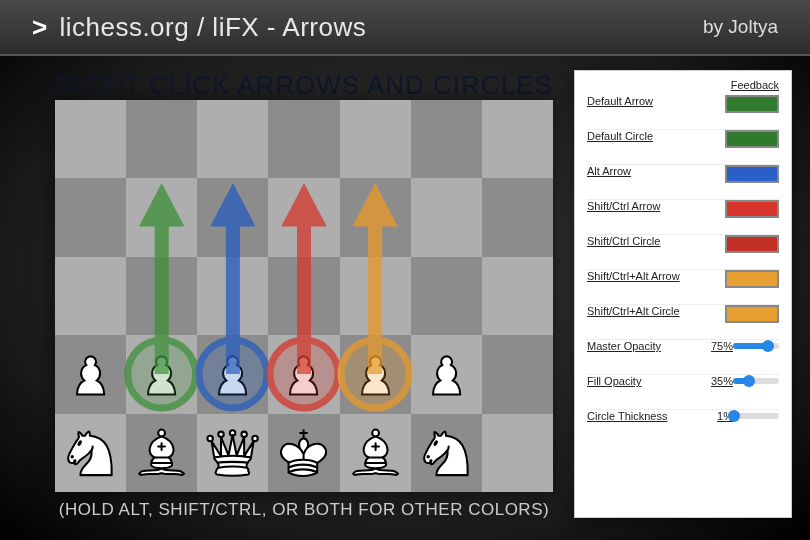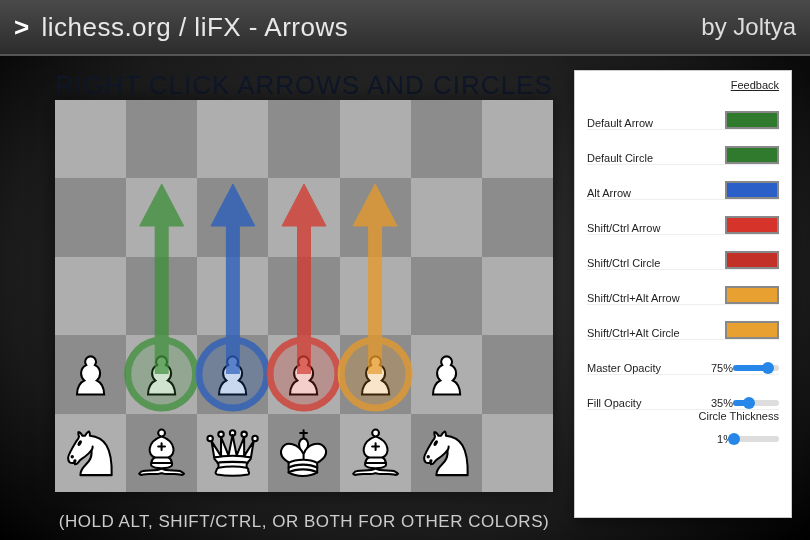--- a/index.html
+++ b/index.html
@@ -10,40 +10,39 @@
     overflow: hidden;
     position: relative;
   }
   
   .header {
     position: absolute; top: 0; left: 0; right: 0;
     height: 56px;
     background: linear-gradient(to bottom, #4a4a4a, #2c2c2c);
     border-bottom: 2px solid #555;
     display: flex; align-items: center; justify-content: space-between;
-    padding: 0 14px;
+    padding: 0 32px;
     color: #e8e8e8;
   }
   .title-left { font-size: 26px; font-weight: 400; letter-spacing: 0.5px; }
   .title-left .caret { color: #fff; font-weight: 700; margin-right: 4px; }
-  .title-right { font-size: 24px; font-weight: 300; color: #ddd; }
+  .title-right { font-size: 19px; font-weight: 300; color: #ddd; }
 
   
   .caption-top {
     position: absolute; top: 70px; left: 55px;
     width: 498px; text-align: center;
     color: #0f172a; font-size: 26px; font-weight: 400;
     letter-spacing: 1px;
   }
   .caption-bottom {
     position: absolute; top: 500px; left: 55px;
     width: 498px; text-align: center;
     color: #ccc; font-size: 17px; font-weight: 300;
     letter-spacing: 0.5px;
-    margin-top: 12px;
   }
 
   
   .board {
     position: absolute; top: 100px; left: 55px;
     width: 498px; height: 392px;
     display: flex; flex-direction: column;
     box-shadow: inset 0 0 80px rgba(0,0,0,0.6), 0 0 20px rgba(0,0,0,0.6);
   }
   .rank { display: flex; flex: 1; }
@@ -60,22 +59,22 @@
   .panel {
     position: absolute; top: 70px; right: 18px;
     width: 218px; height: 448px;
     background: #fff;
     border: 1px solid #ccc;
     box-shadow: 0 4px 14px rgba(0,0,0,0.5);
     padding: 8px 12px 0 12px;
     font-size: 11px; color: #222;
   }
   .panel .feedback { text-align: right; text-decoration: underline; color: #222; margin-bottom: 4px; cursor:pointer; }
-  .row { display:flex; align-items:flex-end; justify-content:space-between; height: 35px; border-bottom: 1px solid #eee; }
-  .row:last-child { border-bottom:none;flex-direction:column; }
+  .row { display:flex; align-items:flex-start; justify-content:space-between; height: 35px; border-bottom: 1px solid #eee; text-decoration: underline; }
+  .row:last-child { border-bottom:none; }
   .row .lbl { flex:1; }
   .swatch { width: 54px; height: 18px; border: 2px solid #888; cursor:pointer; }
   .slider-wrap { display:flex; align-items:center; }
   .pct { font-size:11px; color:#222; min-width:26px; text-align:right; }
   .slider { position:relative; width:46px; height:6px; background:#ddd; border-radius:3px; }
   .slider .fill { position:absolute; left:0; top:0; bottom:0; background:#2687e8; border-radius:3px; }
   .slider .thumb { position:absolute; top:50%; width:12px; height:12px; background:#2687e8; border-radius:50%; transform:translate(-50%,-50%); }
 </style>
 </head>
 <body>

